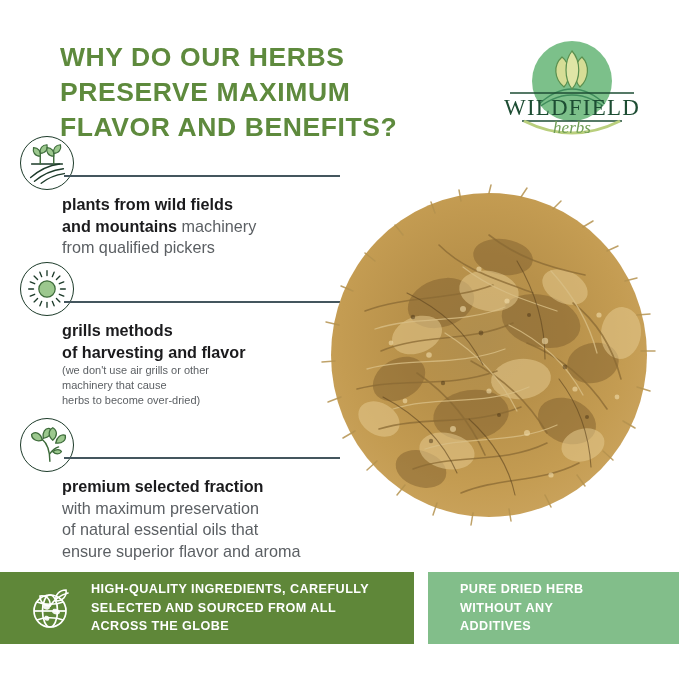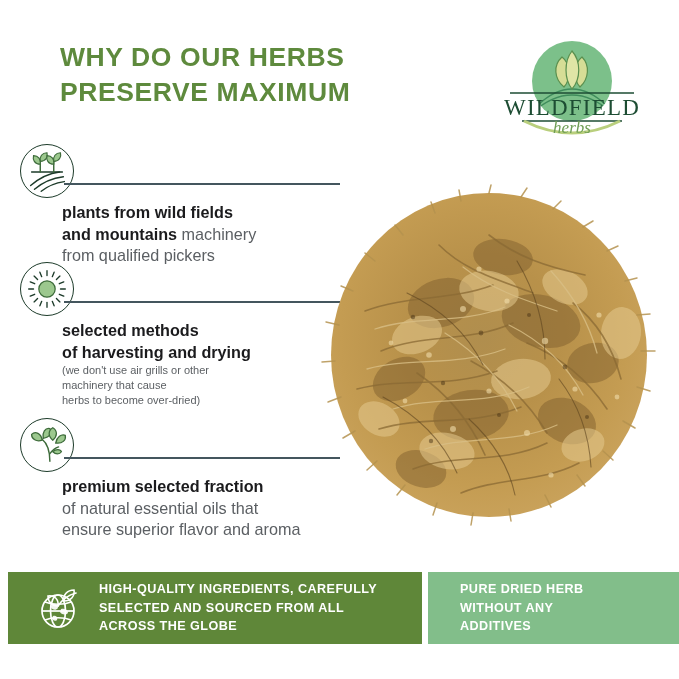--- a/index.html
+++ b/index.html
@@ -43,21 +43,21 @@
     height: 104px;
   }
   #logo svg { display: block; width: 148px; height: 104px; }
 
   
   .feature {
     position: absolute;
     left: 20px;
     width: 320px;
   }
-  #feature-0 { top: 144px; }
+  #feature-0 { top: 136px; }
   #feature-1 { top: 262px; }
   #feature-2 { top: 418px; }
 
   .feat-head {
     position: relative;
     height: 56px;
   }
   .feat-icon {
     position: absolute;
     left: 0;
@@ -109,21 +109,21 @@
 
   
   .banner {
     position: absolute;
     top: 572px;
     height: 72px;
     display: flex;
     align-items: center;
   }
   #banner-left {
-    left: 8px;
+    left: 0;
     width: 414px;
     background: #5f8739;
     padding-left: 26px;
   }
   #banner-right {
     left: 428px;
     width: 251px;
     background: #82be8a;
     padding-left: 32px;
     align-items: center;
@@ -146,20 +146,21 @@
   .banner-text .ln { display: block; white-space: nowrap; }
 </style>
 </head>
 <body>
 
 <div id="page">
 
   <h1 id="headline">
     <span class="hl-line">Why do our herbs</span>
     <span class="hl-line">preserve maximum</span>
+    <span class="hl-line">flavor and benefits?</span>
   </h1>
 
   <div id="logo">
     <svg viewBox="0 0 148 104" xmlns="http://www.w3.org/2000/svg">
       <defs>
         <clipPath id="logoCircleClip">
             <circle cx="74" cy="48" r="40"></circle>
           </clipPath>
       </defs>
       <g>
@@ -235,22 +236,22 @@
             <line x1="14.2" y1="21.5" x2="9.6" y2="19.6"></line>
             <line x1="39.8" y1="32.5" x2="44.4" y2="34.4"></line>
             <line x1="21.5" y1="39.8" x2="19.6" y2="44.4"></line>
             <line x1="32.5" y1="14.2" x2="34.4" y2="9.6"></line>
           </g>
         </svg>
       </div>
       <div class="feat-rule"></div>
     </div>
     <div class="feat-text">
-      <span class="ln"><span class="strong">selected methods</span></span>
-      <span class="ln"><span class="strong">of harvesting and drying</span></span>
+      <span class="ln"><span class="strong">grills methods</span></span>
+      <span class="ln"><span class="strong">of harvesting and flavor</span></span>
       <span class="small ln">(we don't use air grills or other</span>
       <span class="small ln">machinery that cause</span>
       <span class="small ln">herbs to become over-dried)</span>
     </div>
   </div>
 
   <div class="feature" id="feature-2">
     <div class="feat-head">
       <div class="feat-icon">
         <svg viewBox="0 0 54 54" xmlns="http://www.w3.org/2000/svg">
@@ -264,20 +265,21 @@
             <path d="M33 22 C28 18 28 12 33 9 C38 12 38 18 33 22 Z"></path>
             <path d="M36 25 C37 19 42 15 46 17 C47 22 43 26 36 25 Z"></path>
             <path d="M33 34 C36 31 41 31 42 34 C40 37 36 37 33 34 Z"></path>
           </g>
         </svg>
       </div>
       <div class="feat-rule"></div>
     </div>
     <div class="feat-text">
       <span class="ln"><span class="strong">premium selected fraction</span></span>
+      <span class="ln"><span>with maximum preservation</span></span>
       <span class="ln"><span>of natural essential oils that</span></span>
       <span class="ln"><span>ensure superior flavor and aroma</span></span>
     </div>
   </div>
 
   <div id="herb-photo">
     <svg viewBox="0 0 336 344" xmlns="http://www.w3.org/2000/svg">
       <defs>
         <radialGradient id="pileGrad" cx="48%" cy="45%" r="58%">
           <stop offset="0%" stop-color="#b08e4e"></stop>

